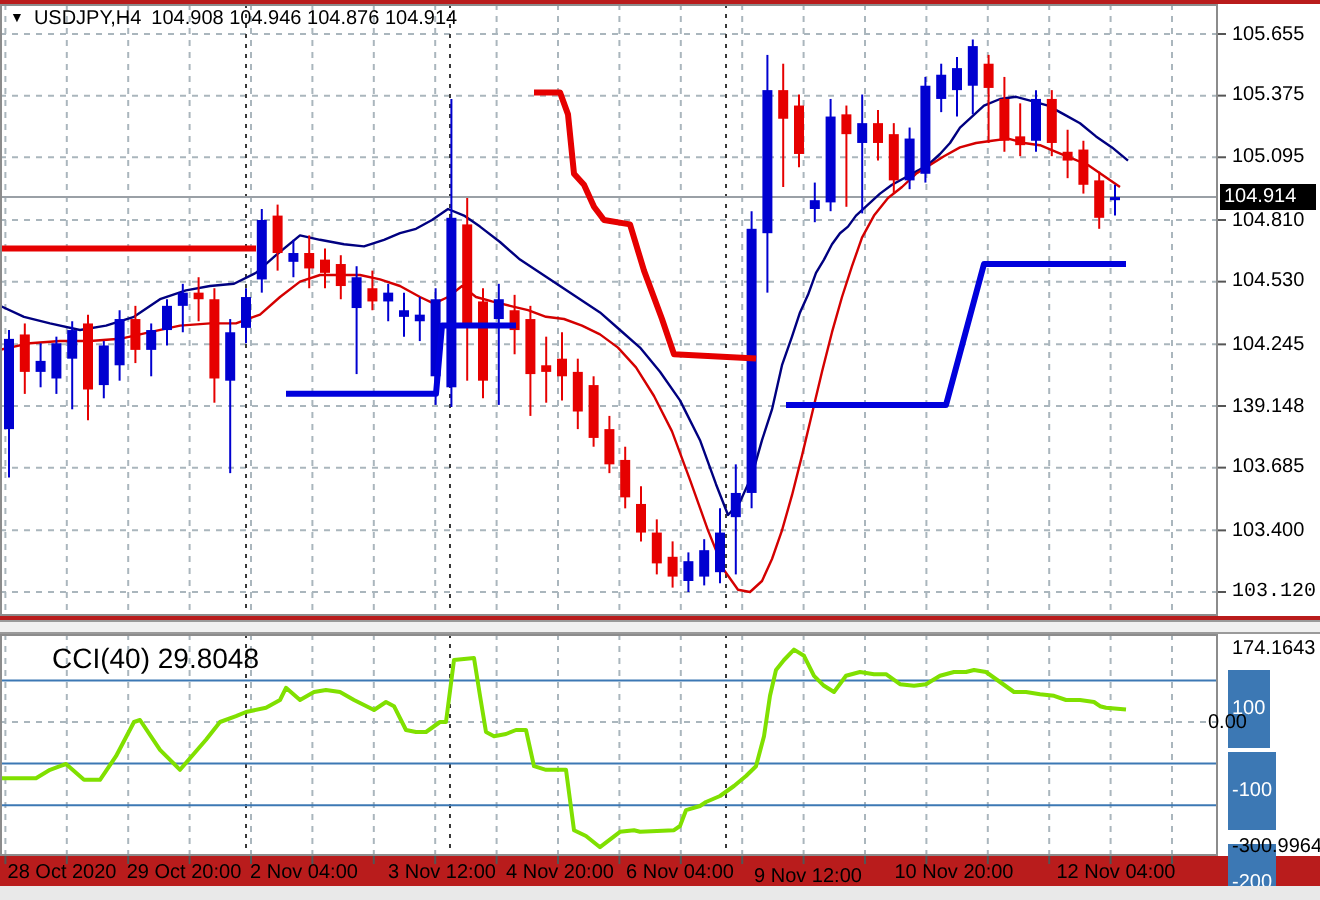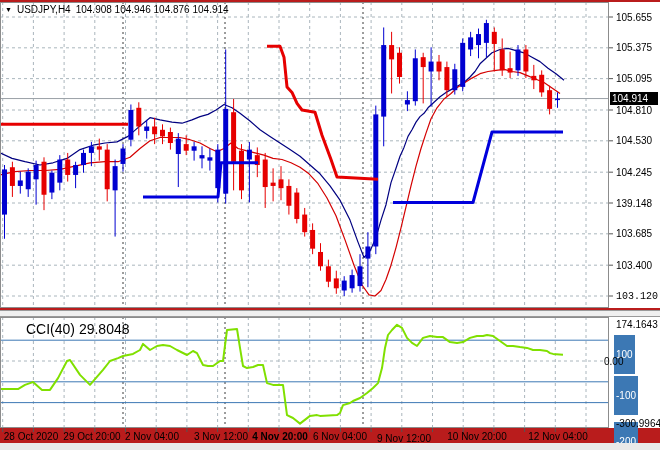--- a/index.html
+++ b/index.html
@@ -309,21 +309,21 @@
       <div class="axis-label" style="left: 616px; top: 135.317px;">104.530</div>
       <div class="axis-label" style="left: 616px; top: 166.685px;">104.245</div>
       <div class="axis-label" style="left: 616px; top: 197.501px;">139.148</div>
       <div class="axis-label" style="left: 616px; top: 228.318px;">103.685</div>
       <div class="axis-label" style="left: 616px; top: 259.685px;">103.400</div>
       <div class="axis-label" style="left: 616px; top: 290.502px; font-family: Liberation Mono, monospace;">103.120</div>
       <div class="axis-label time-label" style="left: 31px; top: 431px;">28 Oct 2020</div>
       <div class="axis-label time-label" style="left: 92px; top: 431px;">29 Oct 20:00</div>
       <div class="axis-label time-label" style="left: 152px; top: 431px;">2 Nov 04:00</div>
       <div class="axis-label time-label" style="left: 221px; top: 431px;">3 Nov 12:00</div>
-      <div class="axis-label time-label" style="left: 280px; top: 431px; font-weight: bold;">4 Nov 20:00</div>
+      <div class="axis-label time-label" style="left: 280px; top: 431px;">4 Nov 20:00</div>
       <div class="axis-label time-label" style="left: 340px; top: 431px;">6 Nov 04:00</div>
       <div class="axis-label time-label" style="left: 404px; top: 433px;">9 Nov 12:00</div>
       <div class="axis-label time-label" style="left: 477px; top: 431px;">10 Nov 20:00</div>
       <div class="axis-label time-label" style="left: 558px; top: 431px;">12 Nov 04:00</div>
       <div class="axis-label" style="left: 616px; top: 319.261px;">174.1643</div>
       <div class="axis-label boxed-blue" style="left: 616px; top: 334.693px;">100</div>
       <div class="axis-label" style="left: 592px; top: 355.5px; margin-left: 12px;">0.00</div>
       <div class="axis-label boxed-blue" style="left: 616px; top: 376.307px;">-100</div>
       <div class="axis-label boxed-blue" style="left: 616px; top: 404px; margin-top: 18px;">-200</div>
       <div class="axis-label" style="left: 616px; top: 418.129px;">-300.9964</div>

